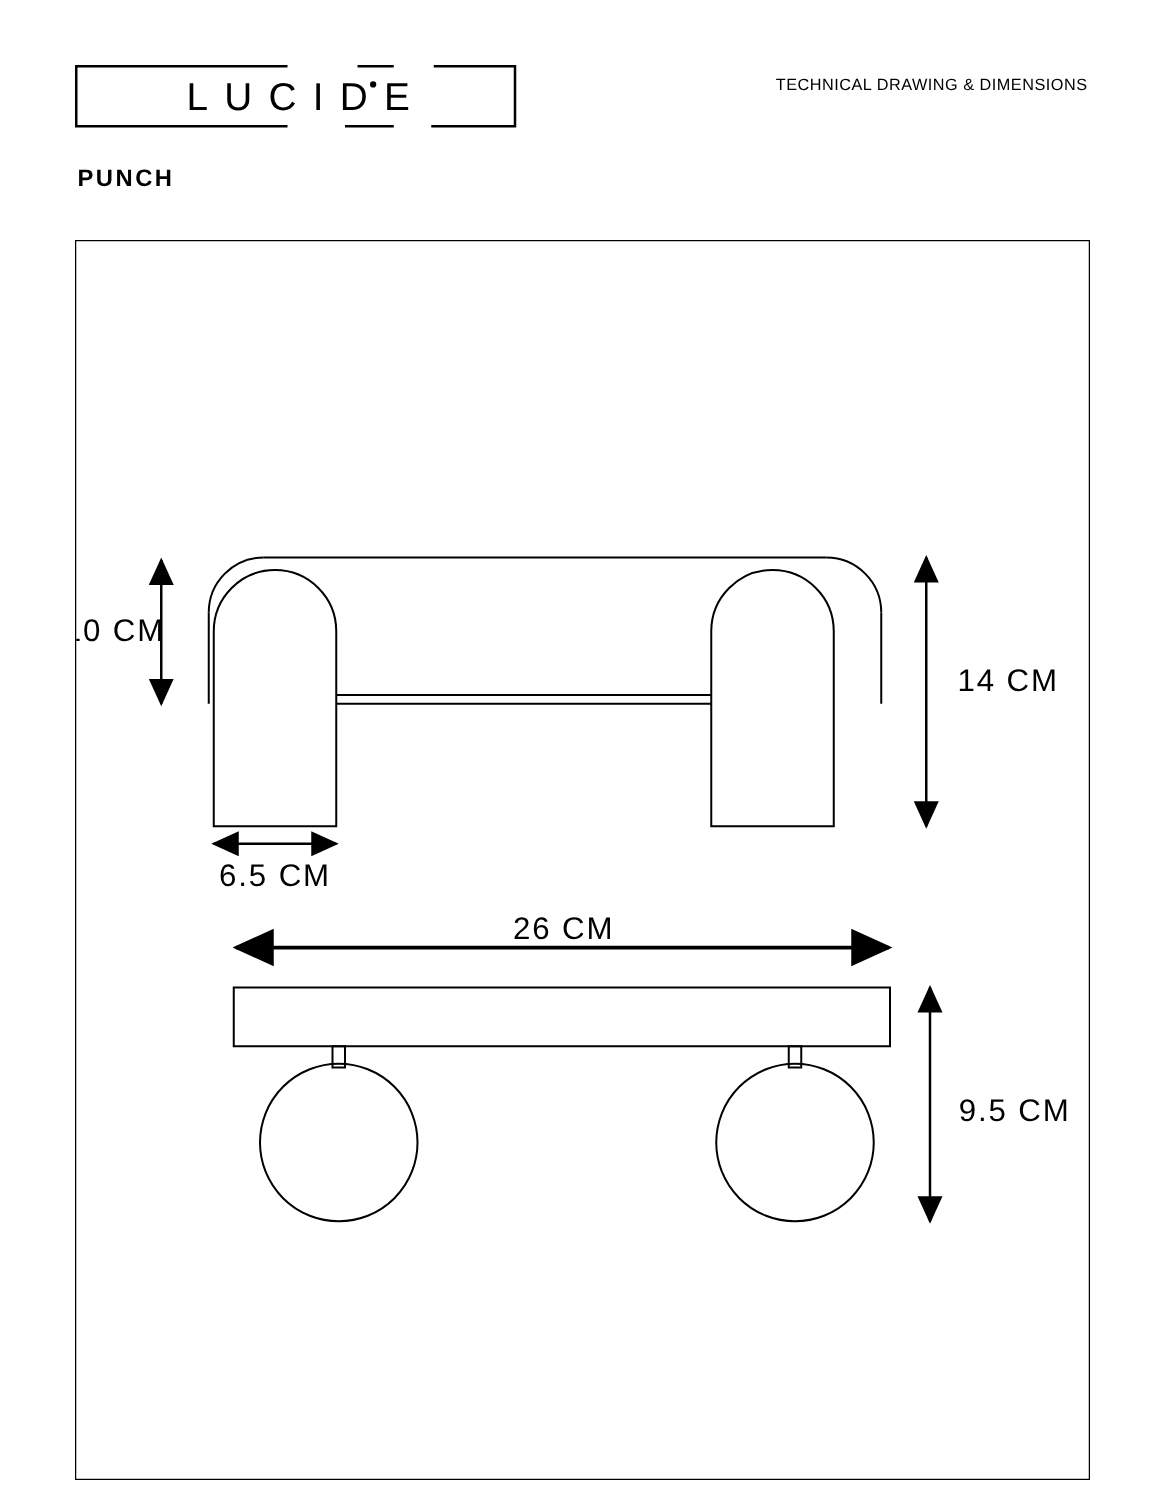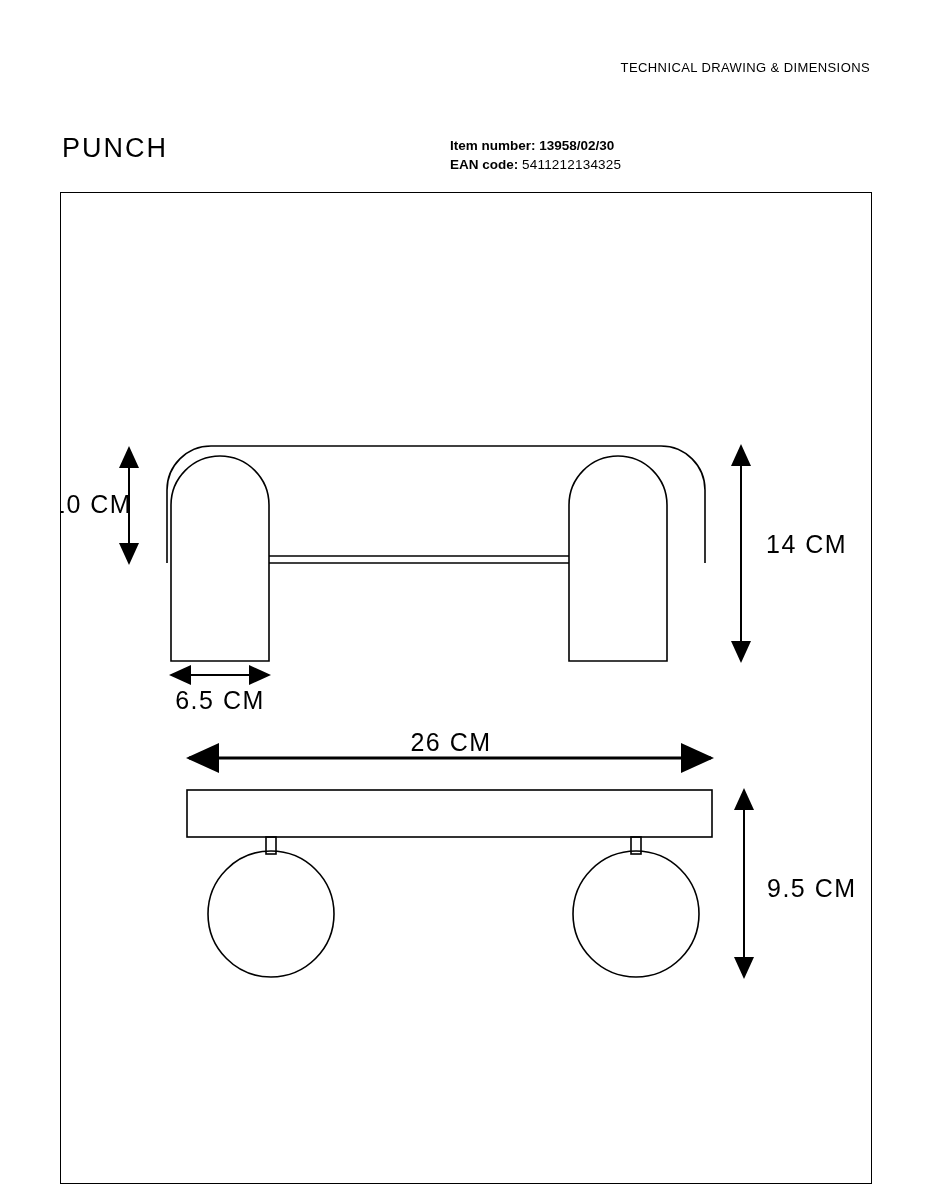--- a/index.html
+++ b/index.html
@@ -81,22 +81,22 @@
     position: absolute;
     top: 133px;
     left: 60px;
     width: 810px;
     height: 45px;
   }
   .product-title {
     position: absolute;
     left: 2px;
     top: 0;
-    font-size: 27px;
-    font-weight: normal;
+    font-size: 19px;
+    font-weight: bold;
     letter-spacing: 2px;
   }
   .meta {
     position: absolute;
     left: 390px;
     top: 3px;
     font-size: 13.5px;
     line-height: 19px;
   }
   .meta .label { font-weight: bold; }
@@ -119,35 +119,33 @@
     font-family: "Liberation Sans", sans-serif;
     font-size: 25px;
     letter-spacing: 1.5px;
     fill: #000;
   }
 </style>
 </head>
 <body>
 
 <div class="header">
+  <div class="logo-box">
+    <div class="logo-text">LUCIDE</div>
+    <div class="logo-notch notch-a"></div>
+    <div class="logo-notch notch-b"></div>
+    <div class="logo-notch notch-c"></div>
+    <div class="logo-notch notch-d"></div>
+    <div class="logo-dot"></div>
+  </div>
   <div class="header-right">TECHNICAL DRAWING &amp; DIMENSIONS</div>
 </div>
 
 <div class="title-row">
   <div class="product-title">PUNCH</div>
-  <div class="meta">
-    <div>
-      <span class="label">Item number:</span>
-      <span class="value">13958/02/30</span>
-    </div>
-    <div>
-      <span class="label">EAN code</span><span class="label">:</span>
-      <span class="ean-value">5411212134325</span>
-    </div>
-  </div>
 </div>
 
 <div class="frame">
   <svg width="809" height="989" viewBox="0 0 809 989" xmlns="http://www.w3.org/2000/svg">
     <defs>
       <marker id="arrHead" markerWidth="12" markerHeight="12" refX="10" refY="5" orient="auto">
         <path d="M0,0 L11,5 L0,10 Z" fill="#000"></path>
       </marker>
       <marker id="arrTail" markerWidth="12" markerHeight="12" refX="1" refY="5" orient="auto">
         <path d="M11,0 L0,5 L11,10 Z" fill="#000"></path>

